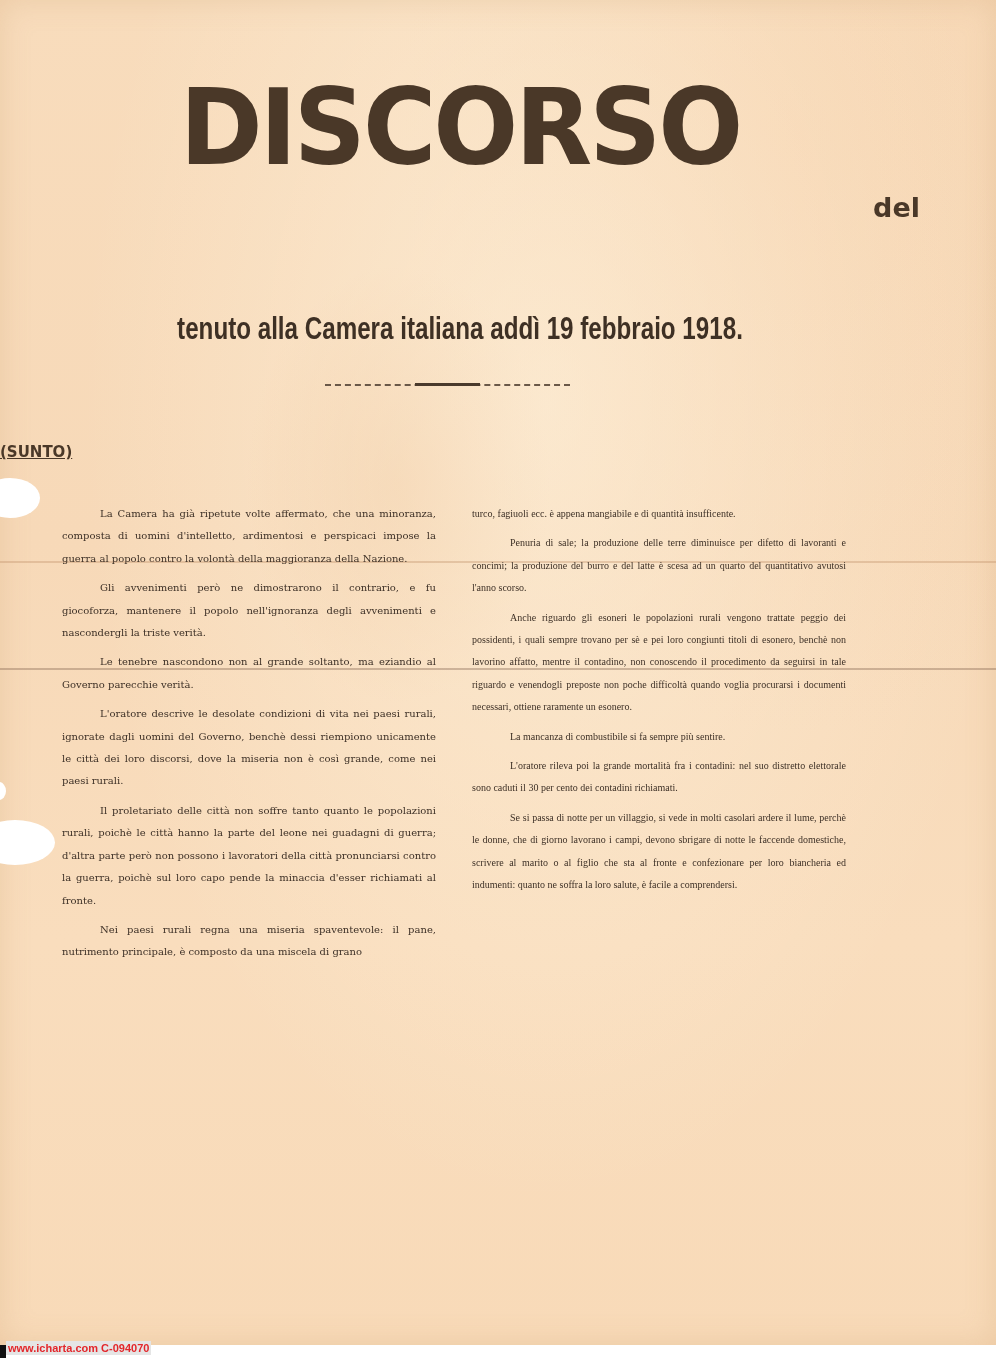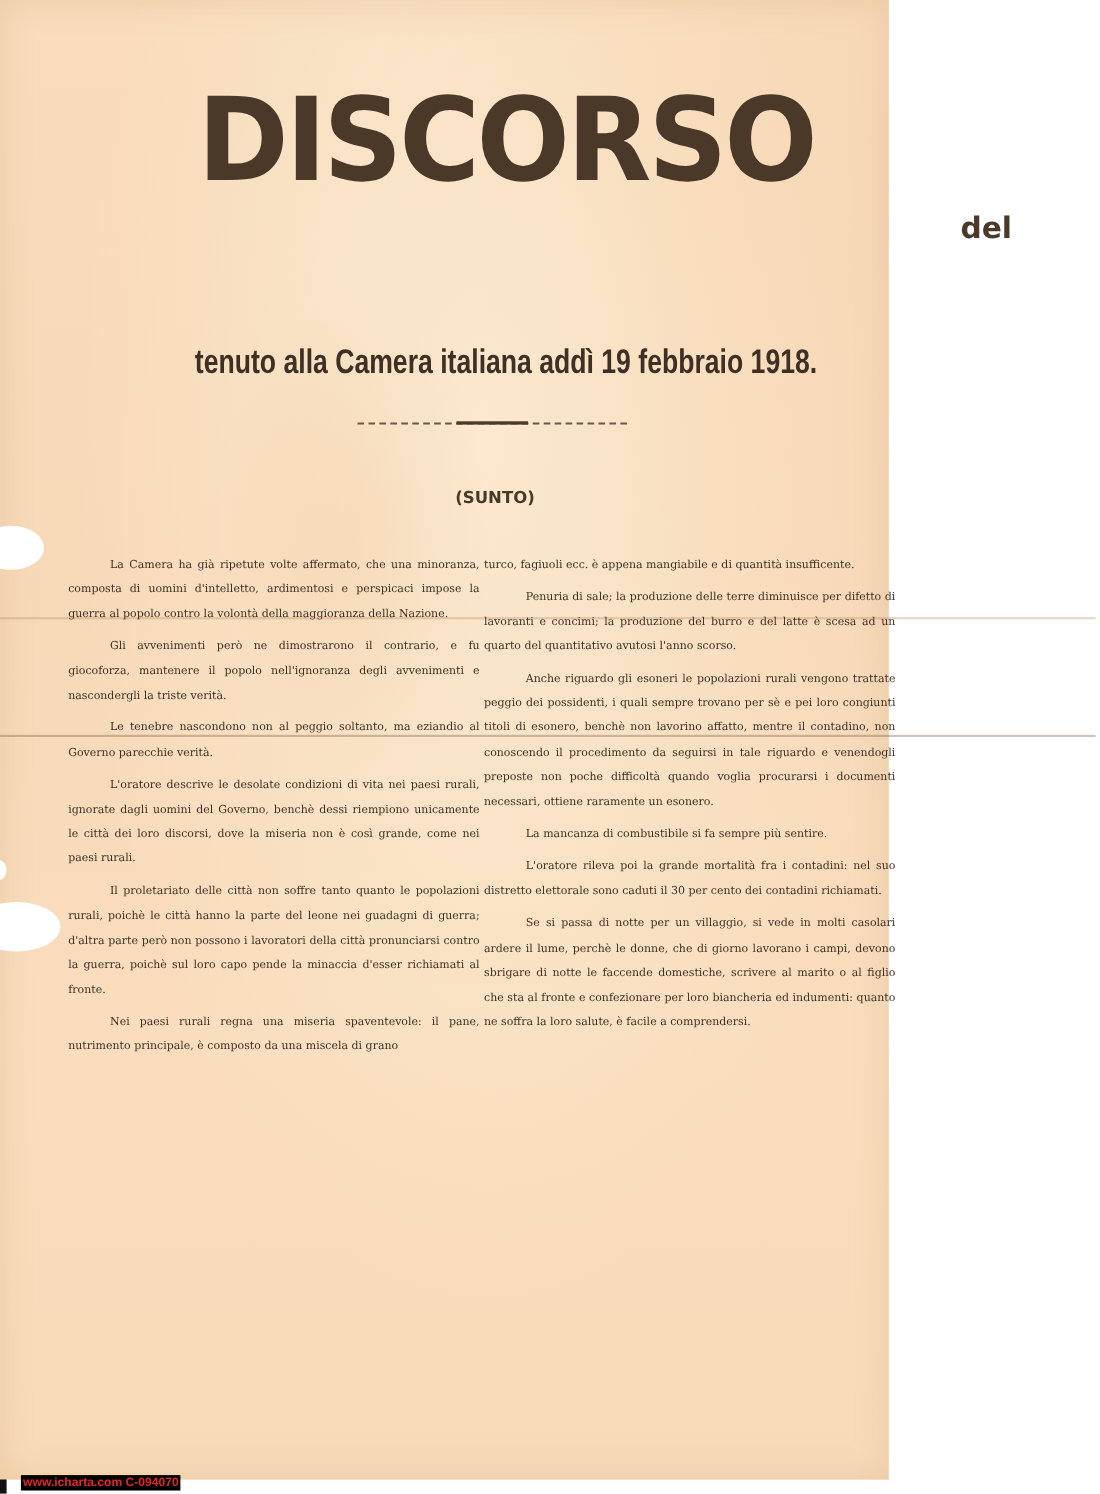--- a/index.html
+++ b/index.html
@@ -10,21 +10,21 @@
     body {
       width: 1000px;
       height: 1358px;
       position: relative;
       overflow: hidden;
     }
     .paper {
       position: absolute;
       left: 0;
       top: 0;
-      width: 808px;
+      width: 996px;
       height: 1345px;
       background:
         radial-gradient(ellipse at 55% 30%, rgba(255,245,225,0.55), rgba(255,245,225,0) 60%),
         radial-gradient(ellipse at 40% 36%, rgba(232,180,130,0.35), rgba(232,180,130,0) 18%),
         radial-gradient(ellipse at 80% 10%, rgba(245,205,165,0.4), rgba(245,205,165,0) 35%),
         linear-gradient(180deg, #f8dcbc 0%, #f7d9b8 40%, #f9ddbd 70%, #f8dab8 100%);
       box-shadow: inset 0 0 30px rgba(200,150,100,0.25);
     }
     .hole {
       position: absolute;
@@ -102,63 +102,64 @@
       top: 383px;
       width: 65px;
       height: 3px;
       background: #4a3a2c;
     }
     .sunto {
       position: absolute;
       left: 0;
       width: 900px;
       top: 443px;
-      text-align: center;
       font-family: "DejaVu Sans", sans-serif;
       font-weight: bold;
       font-size: 15px;
       color: #4a3828;
+      text-decoration: underline;
     }
     .col {
       position: absolute;
       top: 503px;
       font-family: "DejaVu Serif", serif;
       font-size: 10px;
       line-height: 22.4px;
       color: #3d3026;
       text-align: justify;
       hyphens: manual;
     }
     .col-left {
       left: 62px;
       width: 374px;
     }
     .col-right {
-      left: 440px;
+      left: 472px;
       width: 374px;
+      font-family: Liberation Serif, serif;
     }
     .col p {
       margin: 0 0 7px 0;
       text-indent: 38px;
     }
     .rule-mid {
       position: absolute;
       left: 0;
       top: 668px;
       width: 996px;
       height: 2px;
       background: rgba(120,90,70,0.35);
     }
     .watermark {
       position: absolute;
-      left: 19px;
+      left: 6px;
       top: 1341px;
       height: 14px;
       padding: 0 2px;
-      background: #000000;
+      background: #e5e5e5;
       color: #e3262b;
       font-family: "Liberation Sans", sans-serif;
       font-weight: bold;
       font-size: 11px;
       line-height: 14px;
       white-space: nowrap;
     }
     .edge-strip {
       position: absolute;
       left: 0;
@@ -182,21 +183,21 @@
   <div class="title-date">tenuto alla Camera italiana addì 19 febbraio 1918.</div>
 
   <div class="divider"></div>
   <div class="divider-center"></div>
 
   <div class="sunto">(SUNTO)</div>
 
   <div class="col col-left">
     <p>La Camera ha già ripetute volte affermato, che una minoranza, composta di uomini d'intelletto, ardimentosi e perspicaci impose la guerra al popolo contro la volontà della maggioranza della Nazione.</p>
     <p>Gli avvenimenti però ne dimostrarono il contrario, e fu giocoforza, mantenere il popolo nell'ignoranza degli avvenimenti e nascondergli la triste verità.</p>
-    <p>Le tenebre nascondono non al peggio soltanto, ma eziandio al Governo parecchie verità.</p>
+    <p>Le tenebre nascondono non al grande soltanto, ma eziandio al Governo parecchie verità.</p>
     <p>L'oratore descrive le desolate condizioni di vita nei paesi rurali, ignorate dagli uomini del Governo, benchè dessi riempiono unicamente le città dei loro discorsi, dove la miseria non è così grande, come nei paesi rurali.</p>
     <p>Il proletariato delle città non soffre tanto quanto le popolazioni rurali, poichè le città hanno la parte del leone nei guadagni di guerra; d'altra parte però non possono i lavoratori della città pronunciarsi contro la guerra, poichè sul loro capo pende la minaccia d'esser richiamati al fronte.</p>
     <p>Nei paesi rurali regna una miseria spaventevole: il pane, nutrimento principale, è composto da una miscela di grano</p>
   </div>
 
   <div class="col col-right">
     <p style="text-indent:0">turco, fagiuoli ecc. è appena mangiabile e di quantità insufficente.</p>
     <p>Penuria di sale; la produzione delle terre diminuisce per difetto di lavoranti e concimi; la produzione del burro e del latte è scesa ad un quarto del quantitativo avutosi l'anno scorso.</p>
     <p>Anche riguardo gli esoneri le popolazioni rurali vengono trattate peggio dei possidenti, i quali sempre trovano per sè e pei loro congiunti titoli di esonero, benchè non lavorino affatto, mentre il contadino, non conoscendo il procedimento da seguirsi in tale riguardo e venendogli preposte non poche difficoltà quando voglia procurarsi i documenti necessari, ottiene raramente un esonero.</p>
     <p>La mancanza di combustibile si fa sempre più sentire.</p>

